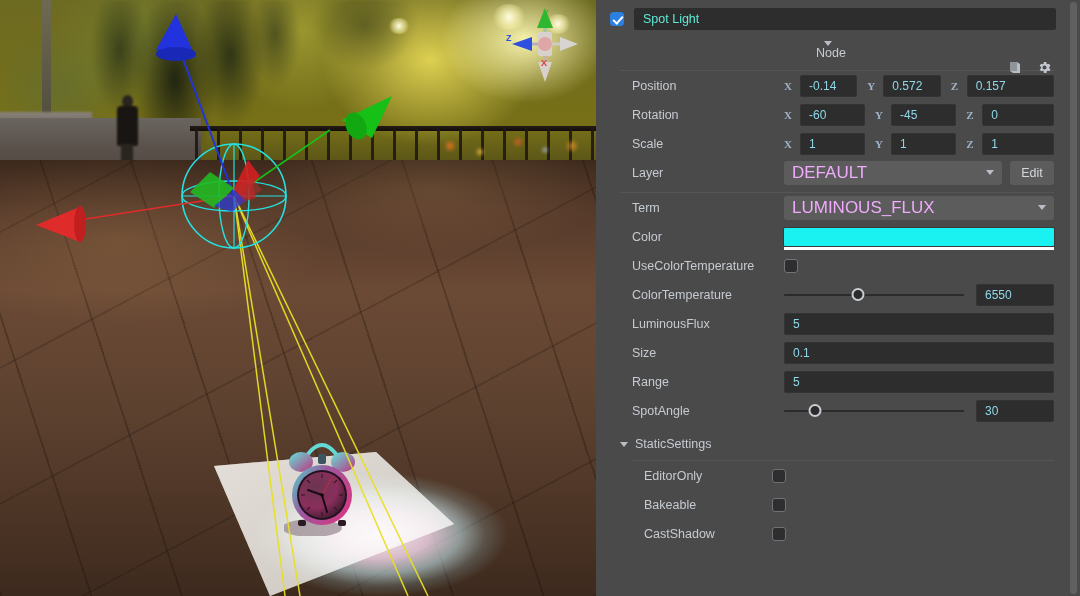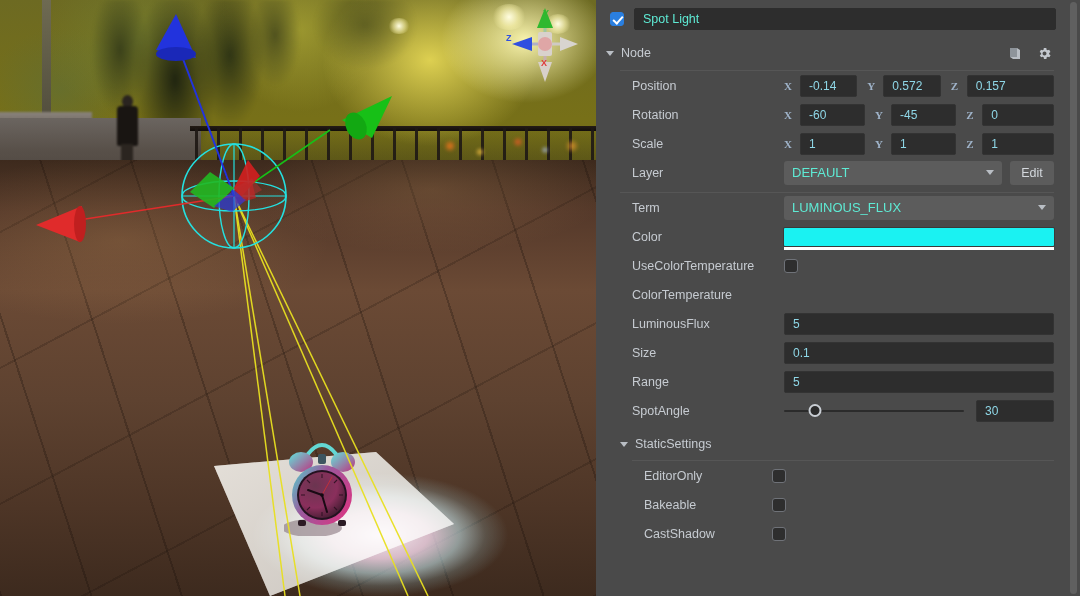--- a/index.html
+++ b/index.html
@@ -159,21 +159,21 @@
     border:1px solid #6f7278; background:#2e2e2e; position:relative; cursor:pointer;
   }
   .cb.checked { background:#2a7fe0; border-color:#2a7fe0; }
   .cb.checked::after {
     content:""; position:absolute; left:4px; top:1px; width:4px; height:8px;
     border:solid #fff; border-width:0 2px 2px 0; transform:rotate(42deg);
   }
   .cb.sq { border-radius:3px; }
 
   .section-head {
-    display:flex; align-items:center; height:24px; padding:0 12px 0 10px; margin-top:8px;
+    display:flex; align-items:center; height:24px; padding:0 12px 0 10px; margin-top:8px;flex-direction:column;
   }
   .caret {
     width:0; height:0; border-left:4.5px solid transparent; border-right:4.5px solid transparent;
     border-top:5.5px solid #b9bec4; margin-right:7px; flex:0 0 auto; cursor:pointer;
   }
   .sec-title { color:#c6cbd1; font-size:12.5px; }
   .head-icons { margin-left:auto; display:flex; align-items:center; gap:14px; padding-right:4px; }
   .icon-btn { width:15px; height:15px; display:block; cursor:pointer; }
 
   .divider { height:1px; background:#565656; margin:5px 14px 0 24px; }
@@ -189,21 +189,21 @@
   }
   .num-field {
     height:22px; background:#2d2d2d; border:1px solid #333; border-radius:2px;
     display:flex; align-items:center; padding:0 8px; color:#8fd8e8; font-size:12px;
     margin-right:10px; flex:1 1 0; min-width:0;
   }
   .num-field.wide { flex:1 1 auto; margin-right:0; }
 
   .select {
     flex:1; height:24px; background:#5c5c5c; border-radius:3px;
-    display:flex; align-items:center; padding:0 8px; color:#5eead4; font-size:13px;
+    display:flex; align-items:center; padding:0 8px; color:#f0abfc; font-size:17px;
     position:relative; cursor:pointer;text-align:center;
   }
   .select .sel-caret {
     margin-left:auto; width:0; height:0;
     border-left:4.5px solid transparent; border-right:4.5px solid transparent;
     border-top:5.5px solid #b9bec4;
   }
   .btn {
     margin-left:8px; height:24px; min-width:44px; background:#5c5c5c; border-radius:3px;
     display:flex; align-items:center; justify-content:center;
@@ -517,20 +517,29 @@
         <div class="color-swatch" style="background: rgb(26, 242, 242);"></div>
       </div>
 
       <div class="row">
         <div class="row-label">UseColorTemperature</div>
         <div class="cb sq"></div>
       </div>
 
       <div class="row">
         <div class="row-label">ColorTemperature</div>
+        <div class="slider-wrap">
+          <div class="slider">
+            <div class="slider-track"></div>
+            <div class="slider-knob" id="ct-knob" style="left: 41%;"></div>
+          </div>
+          <div class="slider-val">
+            <span>6550</span>
+          </div>
+        </div>
       </div>
 
       <div class="row">
         <div class="row-label">LuminousFlux</div>
         <div class="num-field wide">
           <span>5</span>
         </div>
       </div>
 
       <div class="row">

